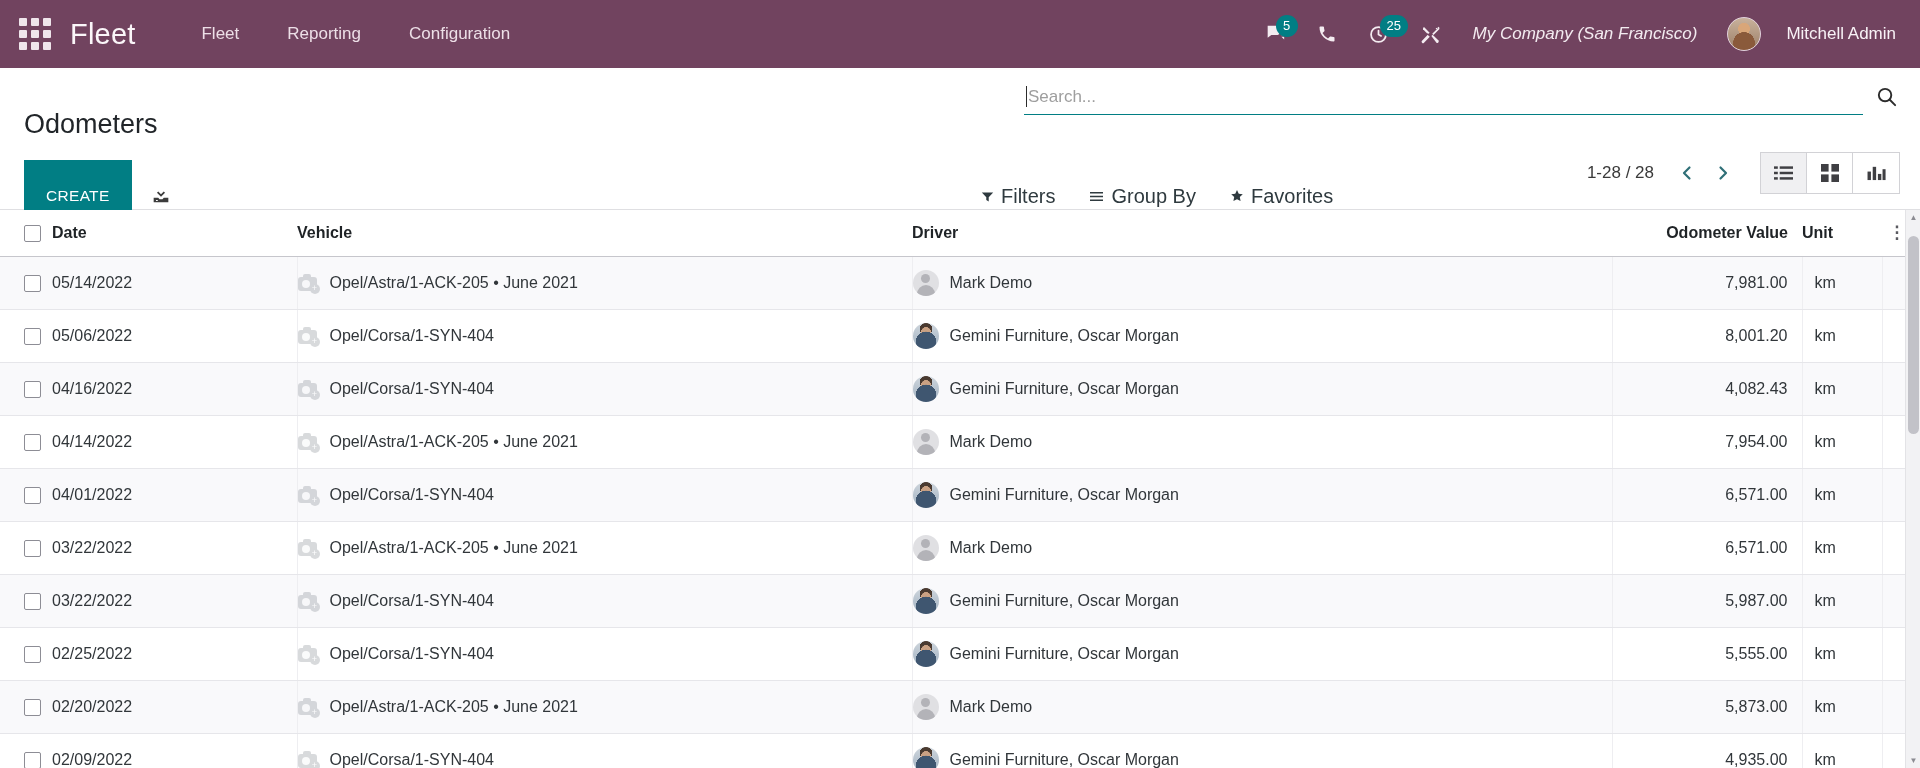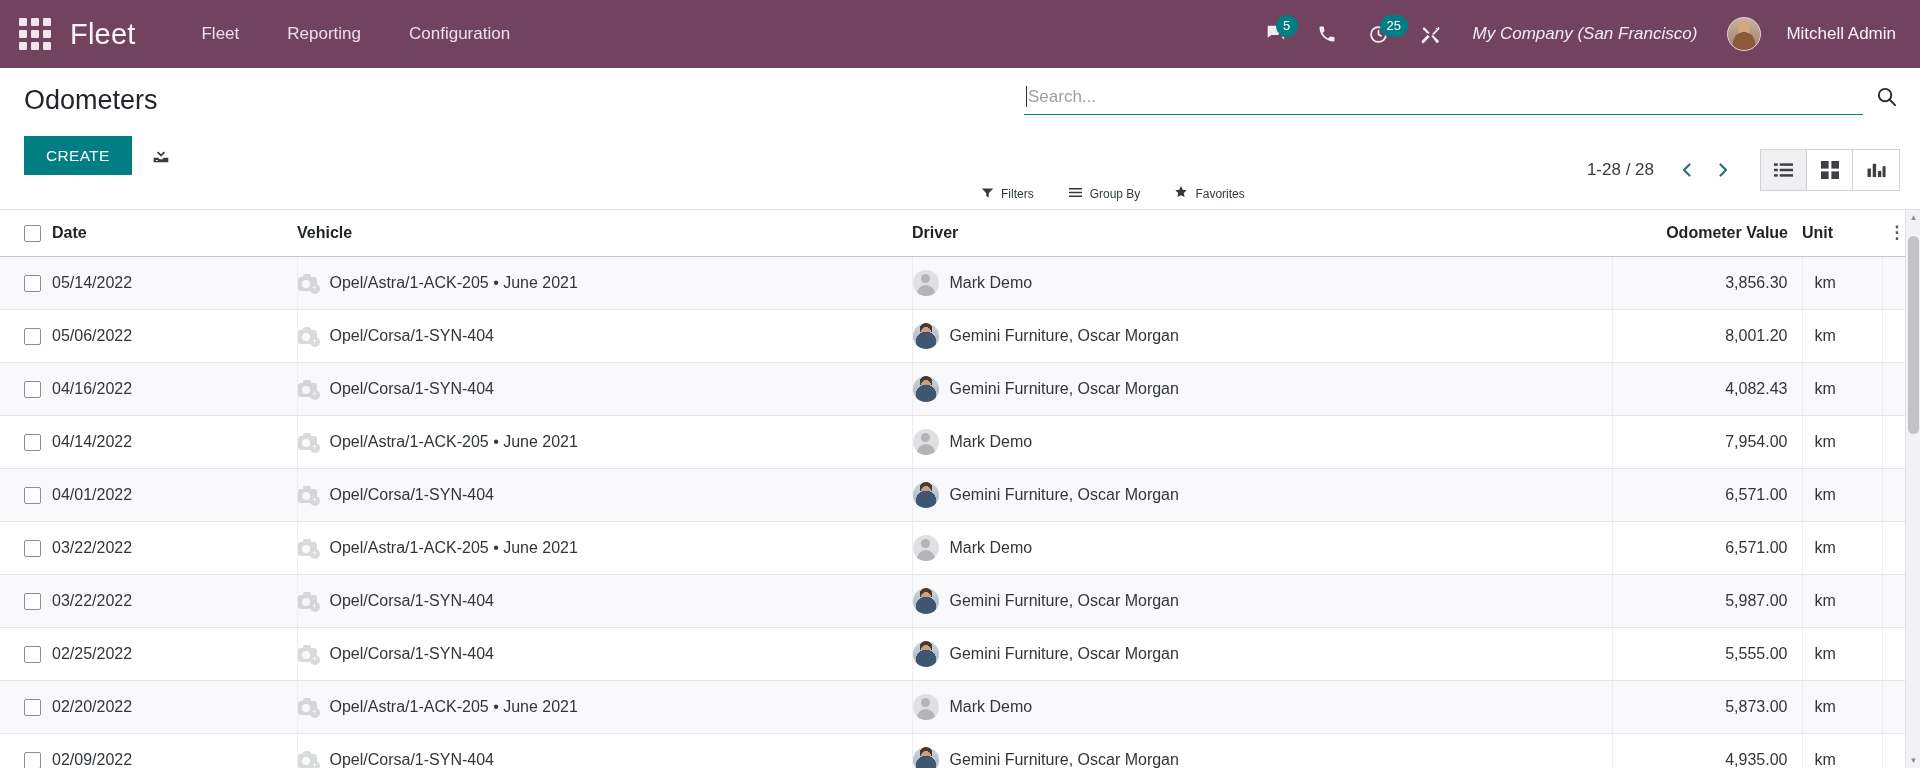--- a/index.html
+++ b/index.html
@@ -101,37 +101,37 @@
   .user-name { font-size: 17px; color: #f8f2f6; white-space: nowrap; }
 
   
   .control-panel {
     background: #ffffff;
     border-bottom: 1px solid #dfdfe2;
     padding: 0 20px 0 24px;
     display: flex;
     height: 142px;
   }
-  .cp-left { width: 955px; padding-top: 18px; }
+  .cp-left { width: 955px; padding-top: 18px; margin-top: 24px; }
   .page-title {
     font-size: 27px;
     color: #212529;
     font-weight: 400;
     margin-bottom: 20px;
     line-height: 1.1;
   }
   .cp-buttons { display: flex; align-items: center; gap: 14px; }
   .btn-create {
     background: #017e84;
     color: #ffffff;
     border: none;
     font-size: 15.5px;
     font-weight: 400;
     letter-spacing: .3px;
-    padding: 12px 22px;
+    padding: 28px 22px;
     cursor: pointer;
     font-family: inherit;
     line-height: 1;
   }
   .icon-btn {
     background: none; border: none; cursor: pointer;
     color: #3c3c3c;
     display: flex; align-items: center; justify-content: center;
     padding: 4px;
   }
@@ -168,21 +168,21 @@
     color: #2c2c2c; padding: 0 2px 4px 12px;
   }
   .filters-row {
     display: flex;
     align-items: center;
     margin-top: 22px;
     padding-left: 2px;
   }
   .filter-item {
     display: flex; align-items: center; gap: 7px;
-    font-size: 12px;
+    font-size: 20px;
     color: #2f3a3f;
     margin-right: 34px;
     cursor: pointer;
     white-space: nowrap;
     margin-top: 48px;
   }
   .pager {
     margin-left: auto;
     display: flex;
     align-items: center;
@@ -530,21 +530,21 @@
               </span>
               <span>Opel/Astra/1-ACK-205 • June 2021</span>
             </span>
           </td>
           <td>
             <span class="cell-inline">
               <span class="drv-avatar generic"></span>
               <span>Mark Demo</span>
             </span>
           </td>
-          <td class="cell-odo">3,856.30</td>
+          <td class="cell-odo">7,981.00</td>
           <td class="cell-unit">km</td>
           <td class="cell-opts"></td>
         </tr>
         <tr>
           <td class="cell-check">
             <input type="checkbox" style="">
           </td>
           <td>05/06/2022</td>
           <td>
             <span class="cell-inline">

